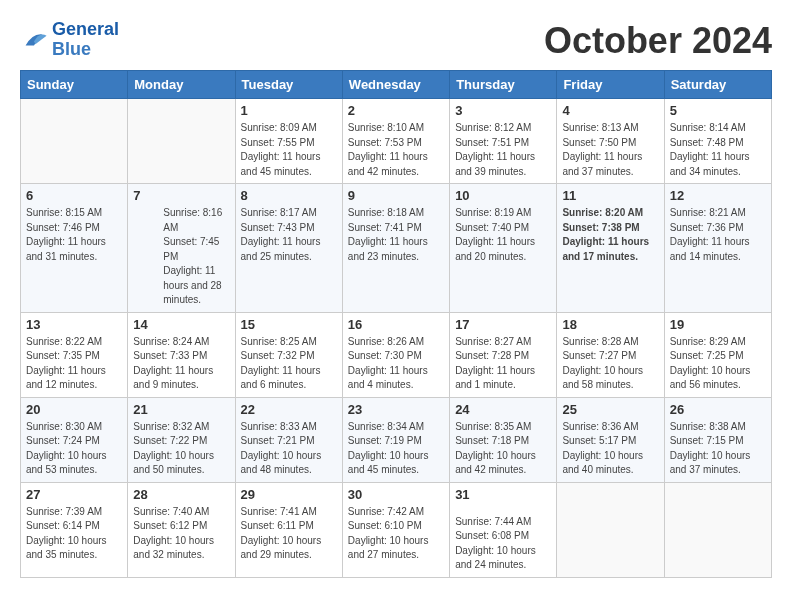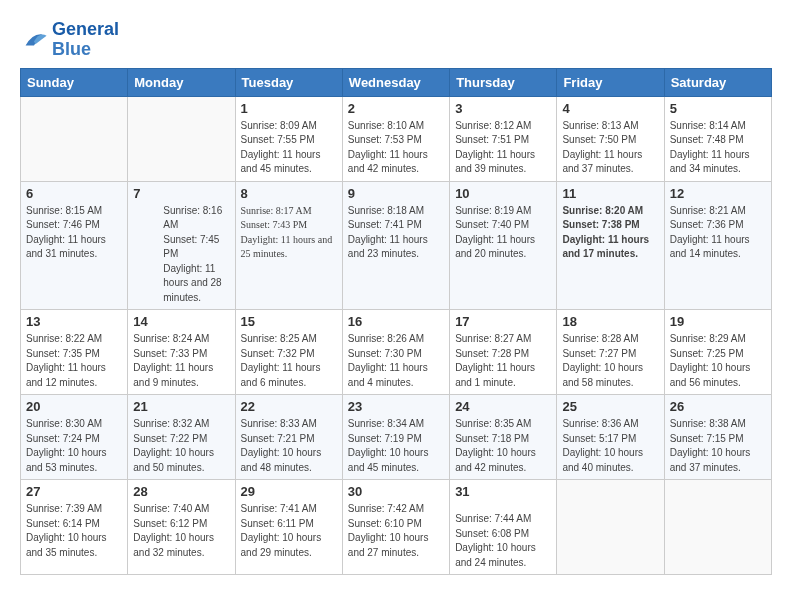--- a/index.html
+++ b/index.html
@@ -97,20 +97,21 @@
     <svg class="logo-bird" viewBox="0 0 40 40">
       <path d="M8 28 Q18 10 32 12 Q24 20 20 28 Z" fill="#3a7abf"></path>
       <path d="M20 22 Q28 8 38 14 Q30 20 22 26 Z" fill="#5fa0d8"></path>
     </svg>
     <div class="logo-text">
       <div><span>General</span></div>
       <div style="color:#3a7abf;">Blue</div>
     </div>
   </div>
   <div class="title-block">
+    <div class="month-title">October 2024</div>
   </div>
 </div>
 
 <table class="calendar">
   <thead>
     <tr id="header-row">
         <th>Sunday</th>
         <th>Monday</th>
         <th>Tuesday</th>
         <th>Wednesday</th>
@@ -162,21 +163,21 @@
 Daylight: 11 hours and 31 minutes.</div>
         </td>
         <td>
           <span class="day-number">7</span>
           <div class="day-info" style="white-space: pre-line; margin-left: 30px;">Sunrise: 8:16 AM
 Sunset: 7:45 PM
 Daylight: 11 hours and 28 minutes.</div>
         </td>
         <td>
           <span class="day-number">8</span>
-          <div class="day-info" style="white-space: pre-line; font-family: Liberation Serif, serif;">Sunrise: 8:17 AM
+          <div class="day-info" style="white-space: pre-line;">Sunrise: 8:17 AM
 Sunset: 7:43 PM
 Daylight: 11 hours and 25 minutes.</div>
         </td>
         <td>
           <span class="day-number">9</span>
           <div class="day-info" style="white-space: pre-line;">Sunrise: 8:18 AM
 Sunset: 7:41 PM
 Daylight: 11 hours and 23 minutes.</div>
         </td>
         <td>

